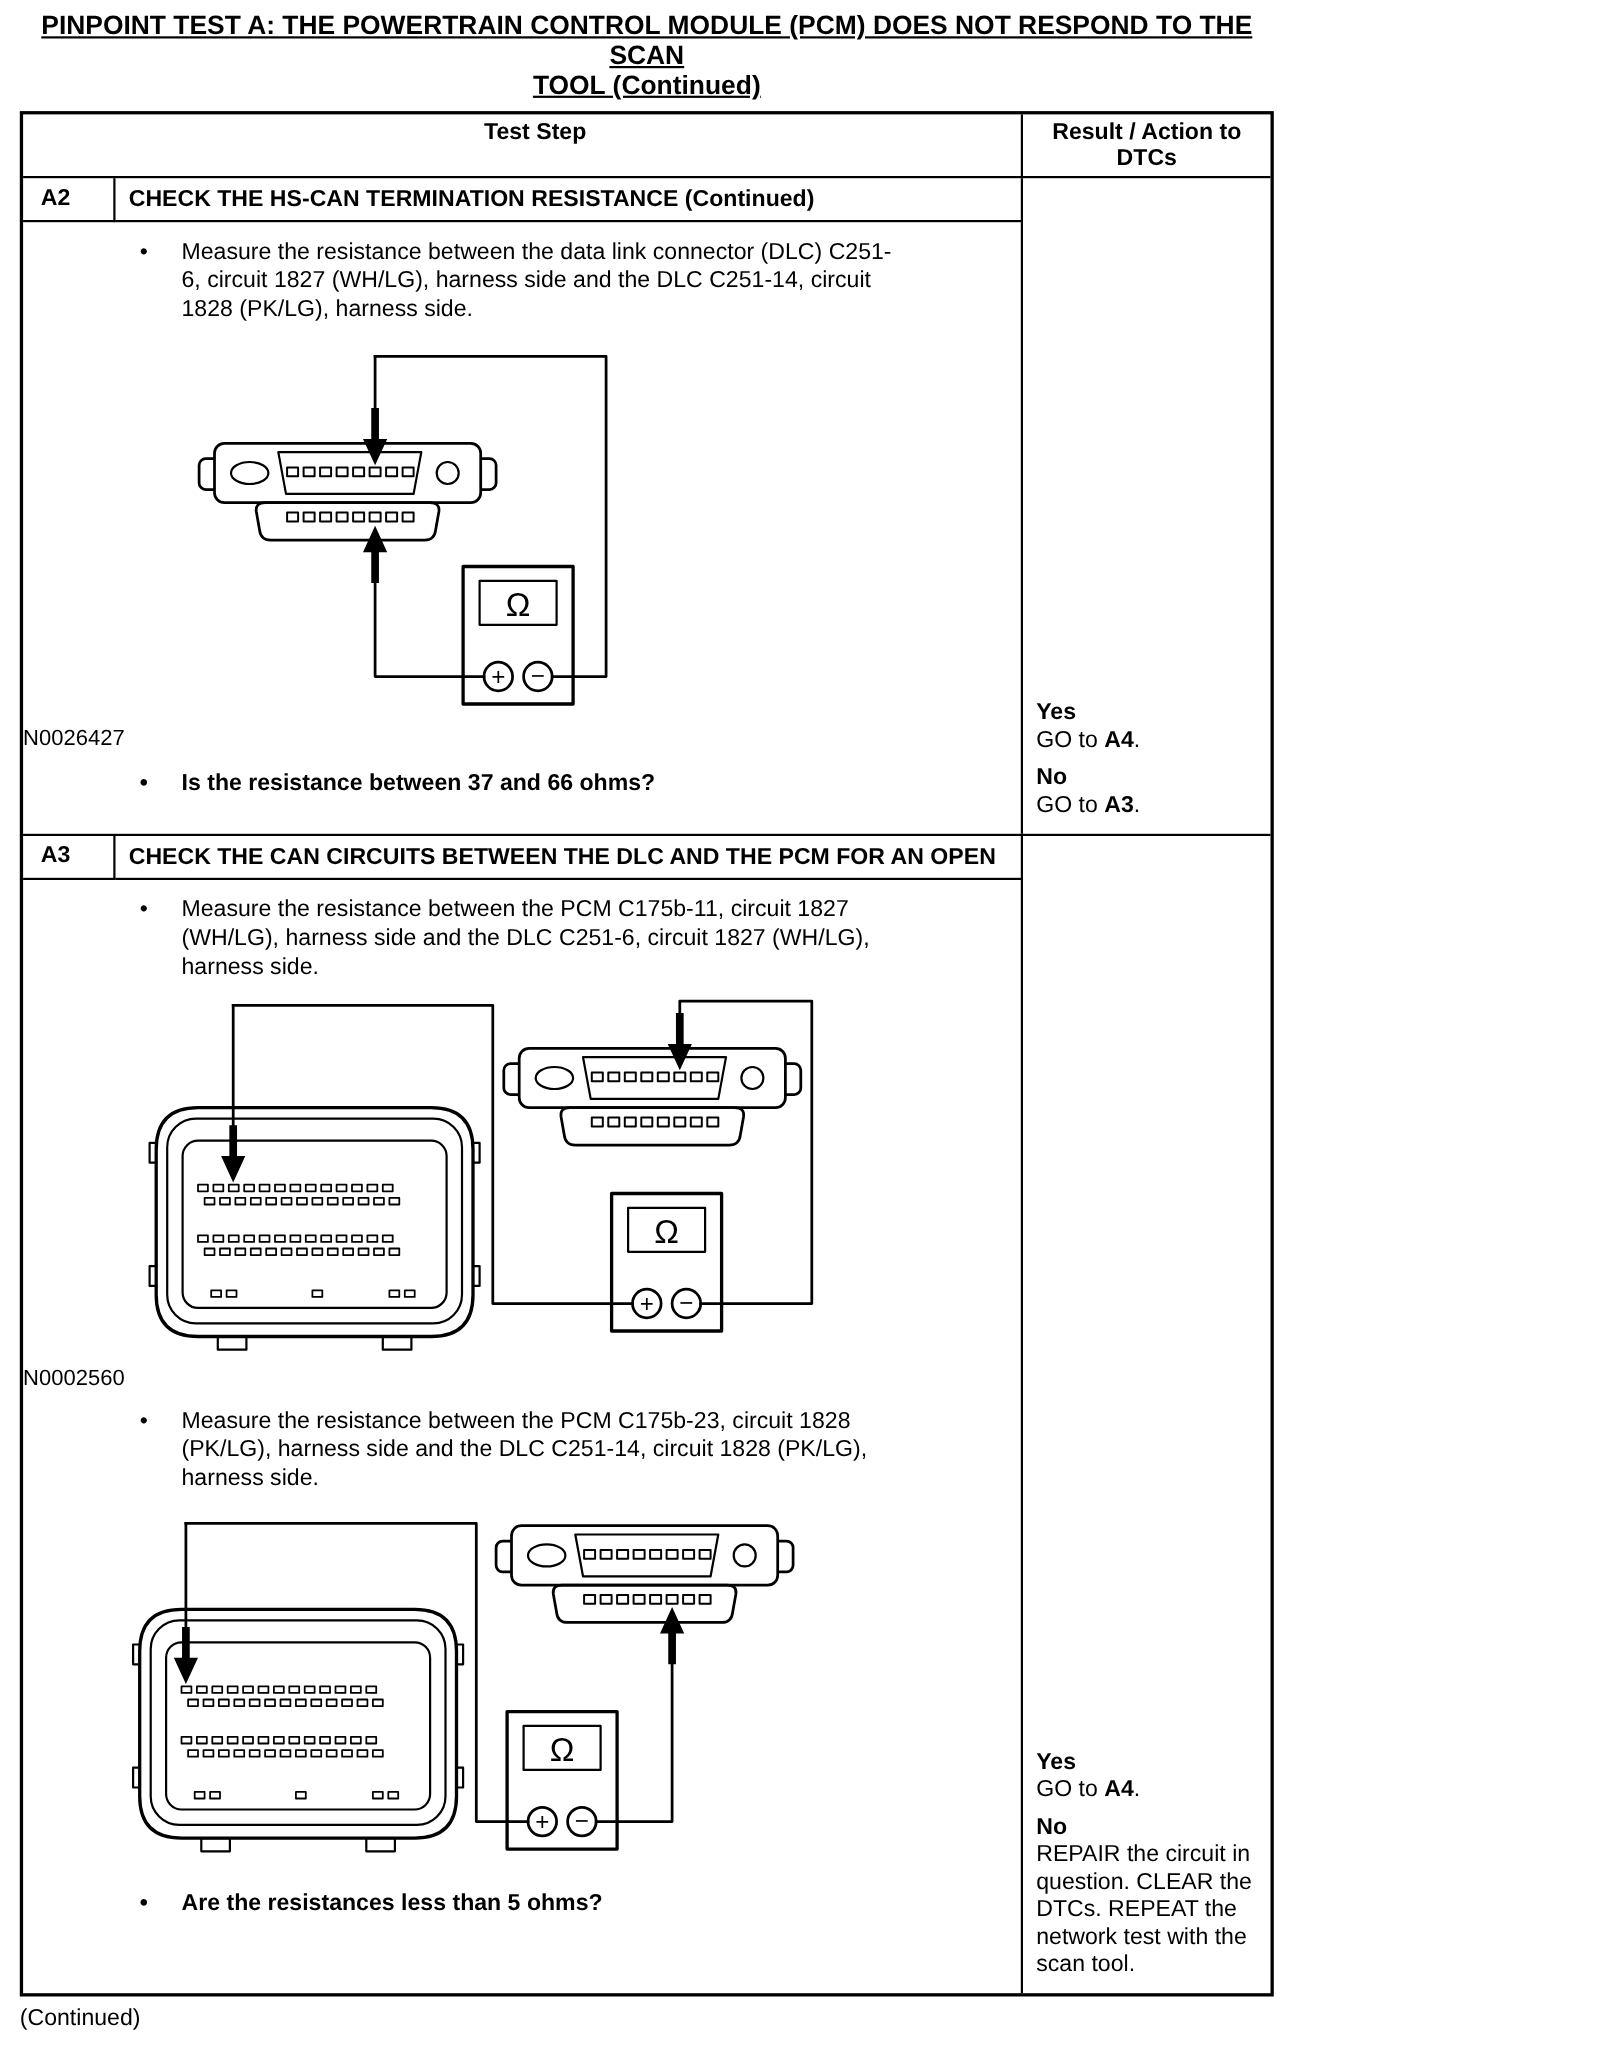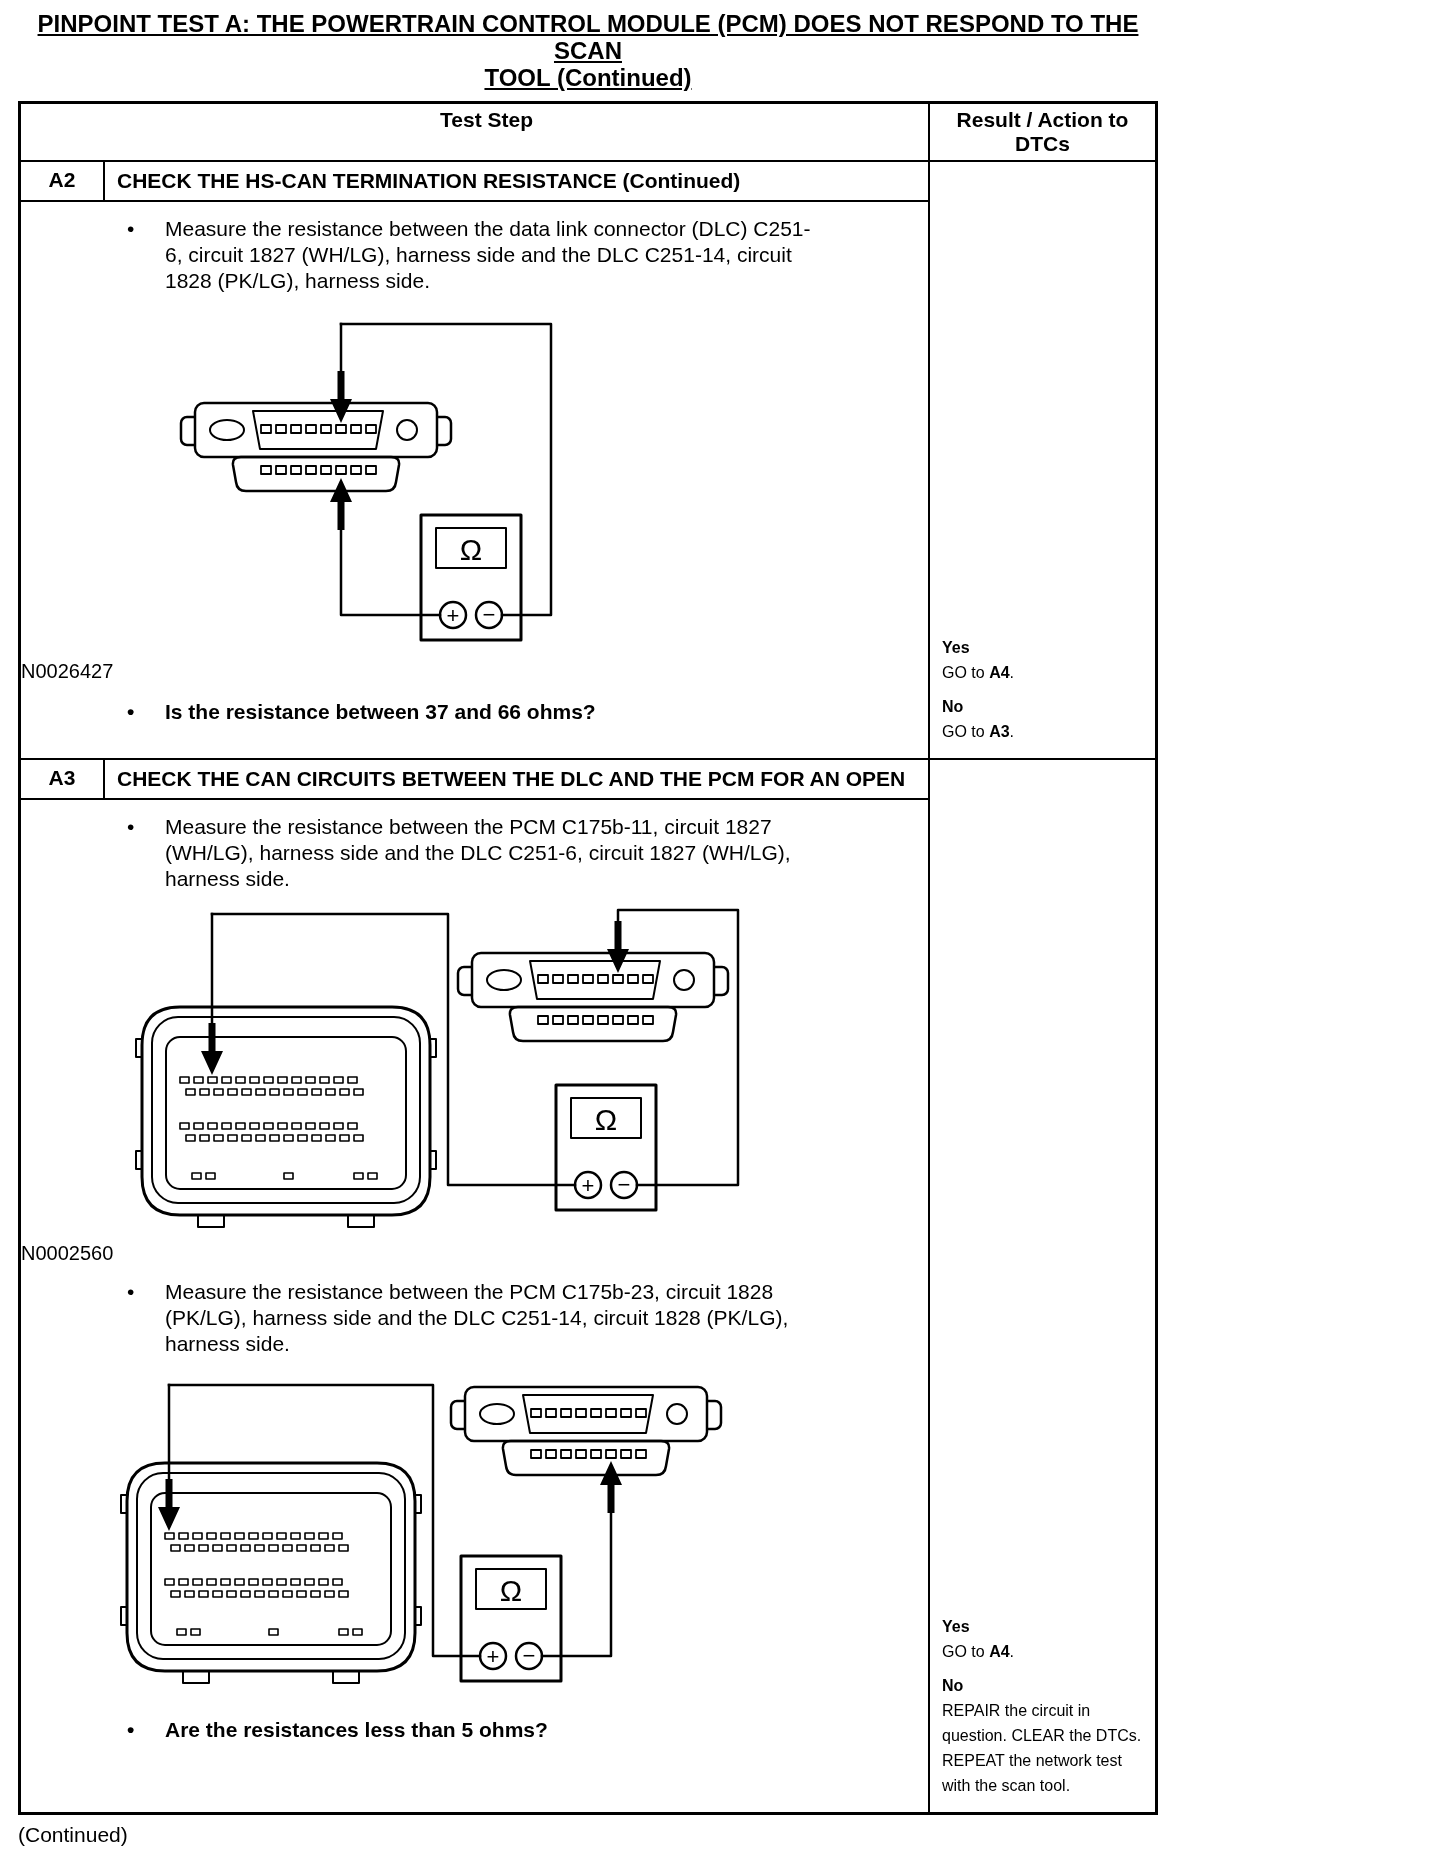--- a/index.html
+++ b/index.html
@@ -14,32 +14,32 @@
     text-decoration:underline; margin-top:2px;
   }
   .doc-table { border:3px solid #000; margin-top:10px; }
   .thead { display:grid; grid-template-columns:909px 1fr; border-bottom:2px solid #000; }
   .th { font-weight:bold; font-size:21px; text-align:center; padding:4px 0; }
   .th.left { border-right:2px solid #000;padding-left:24px; }
   .step { display:grid; grid-template-columns:84px 825px 1fr; }
   .step + .step { border-top:2px solid #000; }
   .cell.id {
     grid-column:1; grid-row:1; border-right:2px solid #000; border-bottom:2px solid #000;
-    font-weight:bold; font-size:21px; text-align:center; padding:6px 0;
+    font-weight:bold; font-size:21px; text-align:left; padding:6px 16px;
   }
   .cell.title-cell {
     grid-column:2; grid-row:1; border-right:2px solid #000; border-bottom:2px solid #000;
     font-weight:bold; font-size:21px; line-height:26px; padding:6px 12px;
   }
   .cell.body { grid-column:1 / 3; grid-row:2; border-right:2px solid #000; padding:14px 0 14px 0; }
   .body-a2 { min-height:556px; }
   .body-a3 { min-height:1012px; }
   .cell.result {
     grid-column:3; grid-row:1 / 3; display:flex; flex-direction:column;
-    justify-content:flex-end; padding:0 12px 14px 12px; font-size:16px; line-height:25px;margin-top:20px;
+    justify-content:flex-end; padding:0 12px 14px 12px; font-size:21px; line-height:25px;margin-top:20px;
   }
   .res-block { margin-top:9px; }
   .res-label { font-weight:bold; }
   .bullet { display:flex; font-size:21px; line-height:26px; padding-left:106px; margin-bottom:4px; }
   .bullet .glyph { width:38px; flex:none; }
   .bullet .txt { max-width:648px; }
   .bullet.q { font-weight:bold; margin-top:16px; margin-bottom:0; }
   .sp { margin-top:14px; }
   .figlabel { font-size:20px; margin-top:2px; }
   .diagram { display:block; }

